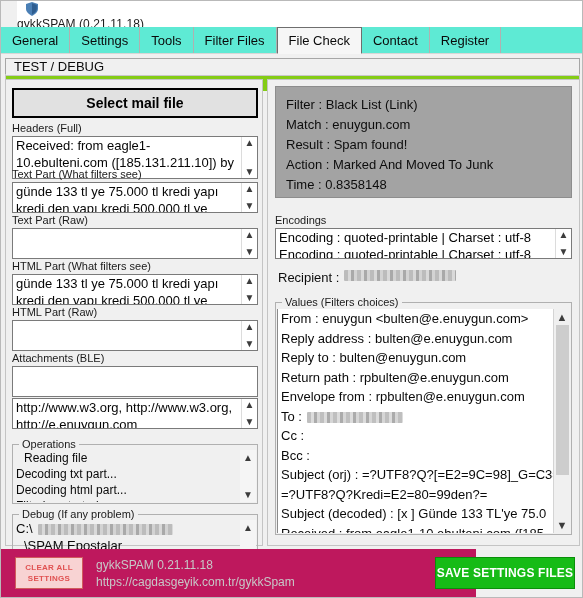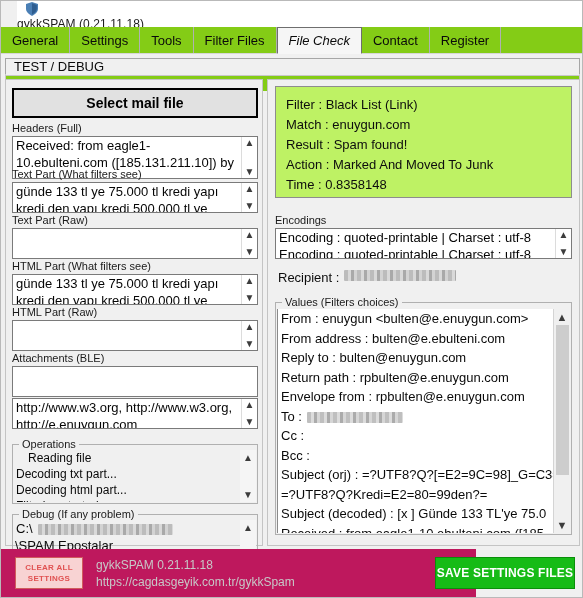--- a/index.html
+++ b/index.html
@@ -41,39 +41,38 @@
     width: 45px; height: 26px;
     display: flex; align-items: center; justify-content: center;
     color: #333;
   }
   .win-btn svg { display: block; }
 
   
   #tabstrip {
     position: absolute; left: 0; top: 26px;
     width: 581px; height: 27px;
-    background: #84cc16;
+    background: #5eead4;
     display: flex; align-items: stretch;
     border-bottom: 1px solid #d7d7d7;
   }
   .mtab {
     display: flex; align-items: center; justify-content: center;
     padding: 0 11px;
     font-size: 13px; color: #0a0a0a;
     border-right: 1px solid #b0b0b0;
     white-space: nowrap;
     position: relative;
   }
   .mtab.active {
     background: #f6f6f6;
     border: 1px solid #6e6e6e;
     border-bottom: 1px solid #f6f6f6;
     margin-bottom: -1px;
     z-index: 2;
-    font-style: italic;
   }
   #tabstrip .spacer { flex: 1; }
 
   
   #subtabs {
     position: absolute; left: 4px; top: 57px;
     width: 575px; height: 22px;
     display: flex; align-items: stretch; flex-direction: column;
   }
   .stab {
@@ -154,21 +153,21 @@
     position: absolute; top: -7px; left: 6px;
     background: #f0f0f0; padding: 0 3px;
     font-size: 11px; color: #1a1a1a; line-height: 12px;
     white-space: nowrap;
   }
 
   
   #resultbox {
     position: absolute; left: 7px; top: 6px;
     width: 297px; height: 112px;
-    background: #bef264;
+    background: #a3a3a3;
     border: 1px solid #8d8d8d;
     padding: 8px 10px 0 10px;
   }
   #resultbox .rline {
     font-size: 13px; color: #0d0d0d;
     line-height: 20px; white-space: nowrap;
   }
 
   
   #recipient-row {
@@ -417,38 +416,38 @@
         <div class="sbar">
           <span class="arrow">▲</span>
           <span class="arrow">▼</span>
         </div>
       </div>
     </div>
 
     <div class="gbox" style="left:6px; top:364px; width:246px; height:60px;">
       <span class="glegend">Operations</span>
       <div style="position:absolute; left:1px; top:5px; right:18px; bottom:1px; overflow:hidden;">
-        <div style="font-size:12px; line-height:16px; color:#0a0a0a; padding-left:2px; white-space:nowrap;margin-left:12px;">Reading file</div>
+        <div style="font-size:12px; line-height:16px; color:#0a0a0a; padding-left:10px; white-space:nowrap;">Reading file</div>
         <div style="font-size:12px; line-height:16px; color:#0a0a0a; padding-left:2px; white-space:nowrap;">Decoding txt part...</div>
         <div style="font-size:12px; line-height:16px; color:#0a0a0a; padding-left:2px; white-space:nowrap;">Decoding html part...</div>
         <div style="font-size:12px; line-height:16px; color:#0a0a0a; padding-left:2px; white-space:nowrap;">Filtering started</div>
       </div>
       <div style="position:absolute; right:1px; top:5px; bottom:1px; width:16px; background:#f5f5f5; display:flex; flex-direction:column; align-items:center; justify-content:space-between; padding:2px 0;">
         <span style="font-size:10px; color:#3c3c3c;">▲</span>
         <span style="font-size:10px; color:#3c3c3c;">▼</span>
       </div>
     </div>
 
     <div class="gbox" style="left:6px; top:434px; width:246px; height:58px;">
       <span class="glegend">Debug (If any problem)</span>
       <div style="position:absolute; left:1px; top:5px; right:18px; bottom:1px; overflow:hidden;">
         <div style="font-size:13px; line-height:17px; color:#0a0a0a; padding-left:2px; white-space:nowrap;">
           <span>C:\</span><span class="redacted" style="width:135px;"></span>
         </div>
-        <div style="font-size:13px; line-height:17px; color:#0a0a0a; padding-left:1px; white-space:nowrap;">\SPAM Epostalar</div>
+        <div style="font-size:13px; line-height:17px; color:#0a0a0a; padding-left:10px; white-space:nowrap;">\SPAM Epostalar</div>
         <div style="font-size:13px; line-height:17px; color:#0a0a0a; padding-left:2px; white-space:nowrap;">\00CF848F5B6C4DA6B2B80F6F0B2F</div>
       </div>
       <div style="position:absolute; right:1px; top:5px; bottom:1px; width:16px; background:#f5f5f5; display:flex; flex-direction:column; align-items:center; justify-content:space-between; padding:2px 0;">
         <span style="font-size:10px; color:#3c3c3c;">▲</span>
         <span style="font-size:10px; color:#3c3c3c;">▼</span>
       </div>
     </div>
 
   </div>
 
@@ -479,21 +478,21 @@
     <div id="recipient-row">
       <span>Recipient :</span>
       <span class="redacted" style="width:112px;"></span>
     </div>
 
     <div id="valuesbox" class="gbox">
       <span class="glegend">Values (Filters choices)</span>
 
       <div id="values-list">
         <div class="vline">From : enuygun &lt;bulten@e.enuygun.com&gt;</div>
-        <div class="vline">From address : bulten@e.ebulteni.com</div>
+        <div class="vline">Reply address : bulten@e.enuygun.com</div>
         <div class="vline">Reply to : bulten@enuygun.com</div>
         <div class="vline">Return path : rpbulten@e.enuygun.com</div>
         <div class="vline">Envelope from : rpbulten@e.enuygun.com</div>
         <div class="vline">
           <span>To :</span><span class="redacted" style="width:96px;"></span>
         </div>
         <div class="vline">Cc :</div>
         <div class="vline">Bcc :</div>
         <div class="vline">Subject (orj) : =?UTF8?Q?[=E2=9C=98]_G=C3=</div>
         <div class="vline">             =?UTF8?Q?Kredi=E2=80=99den?=</div>

